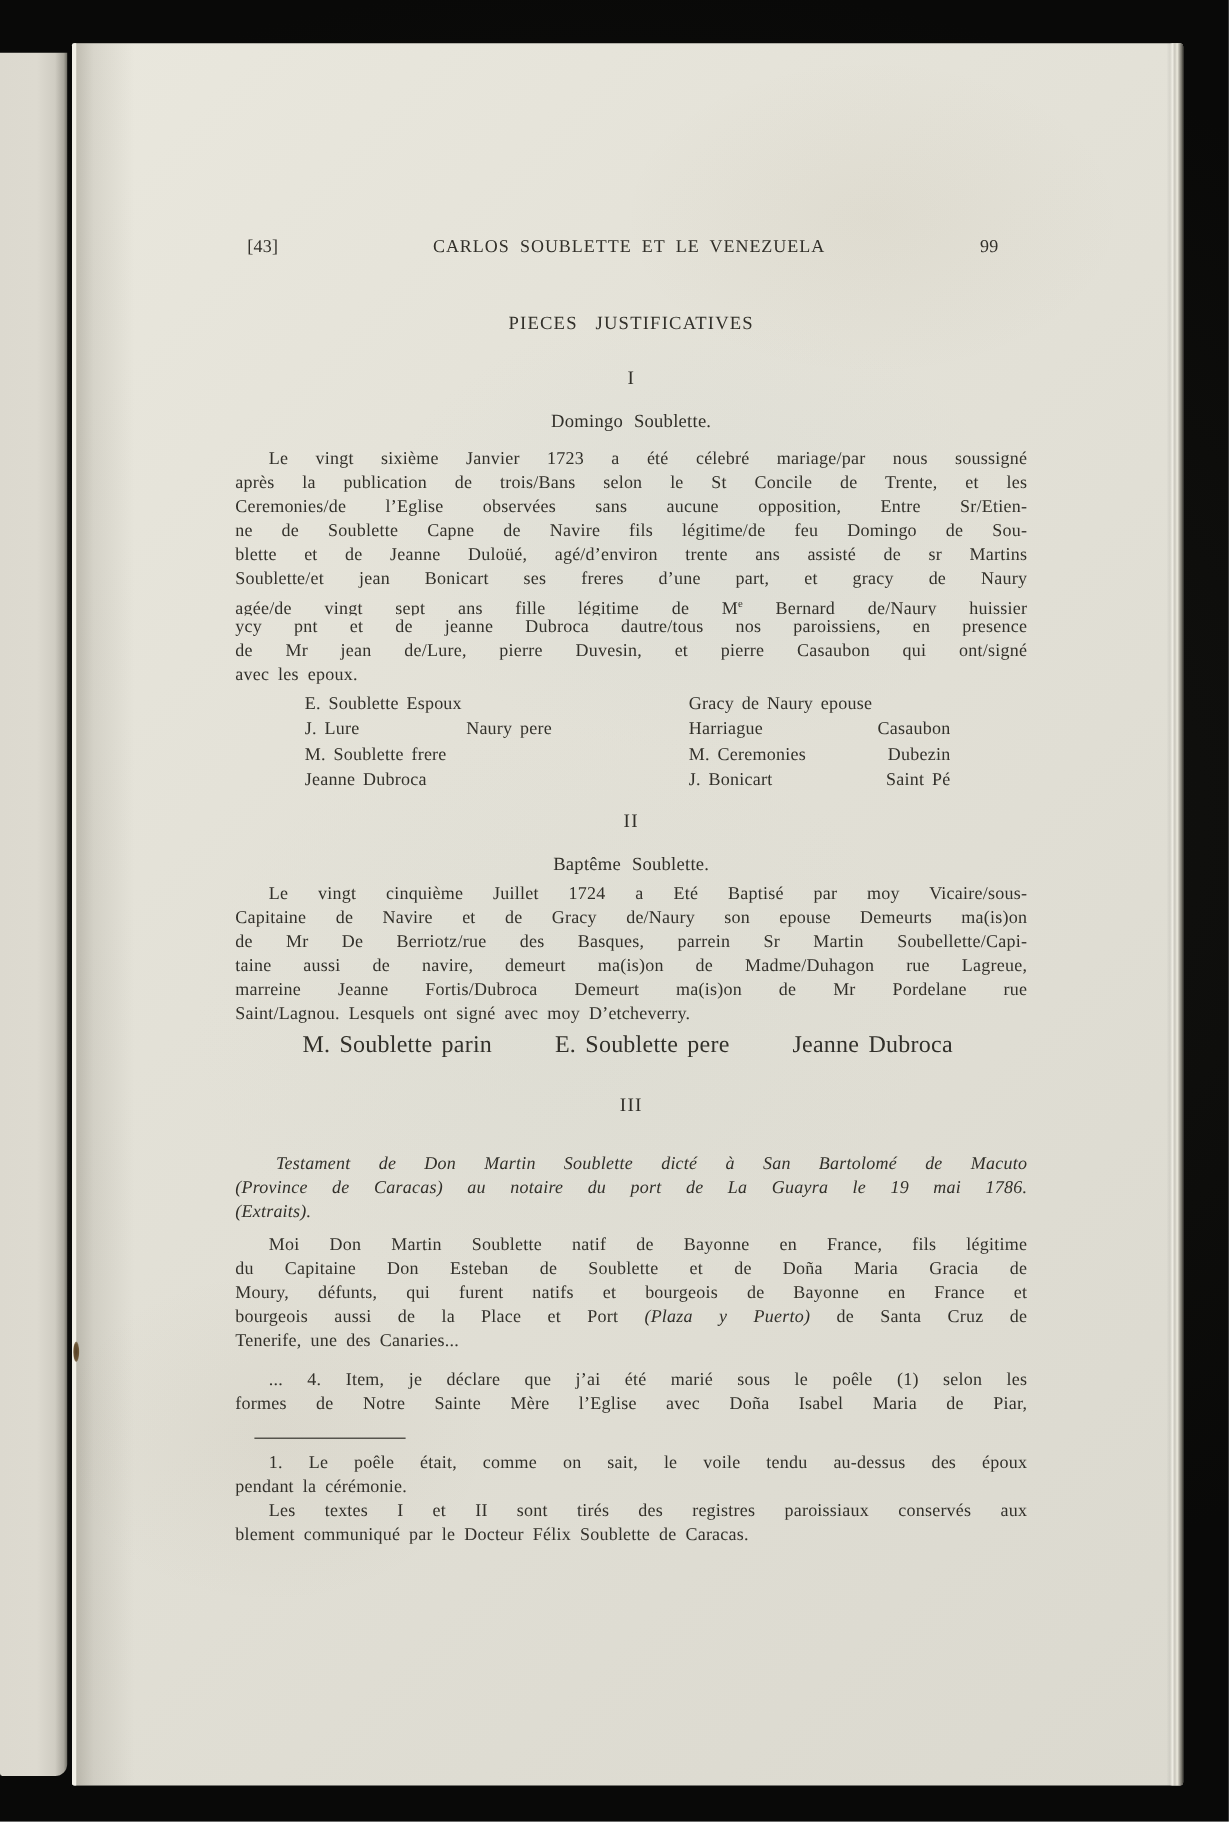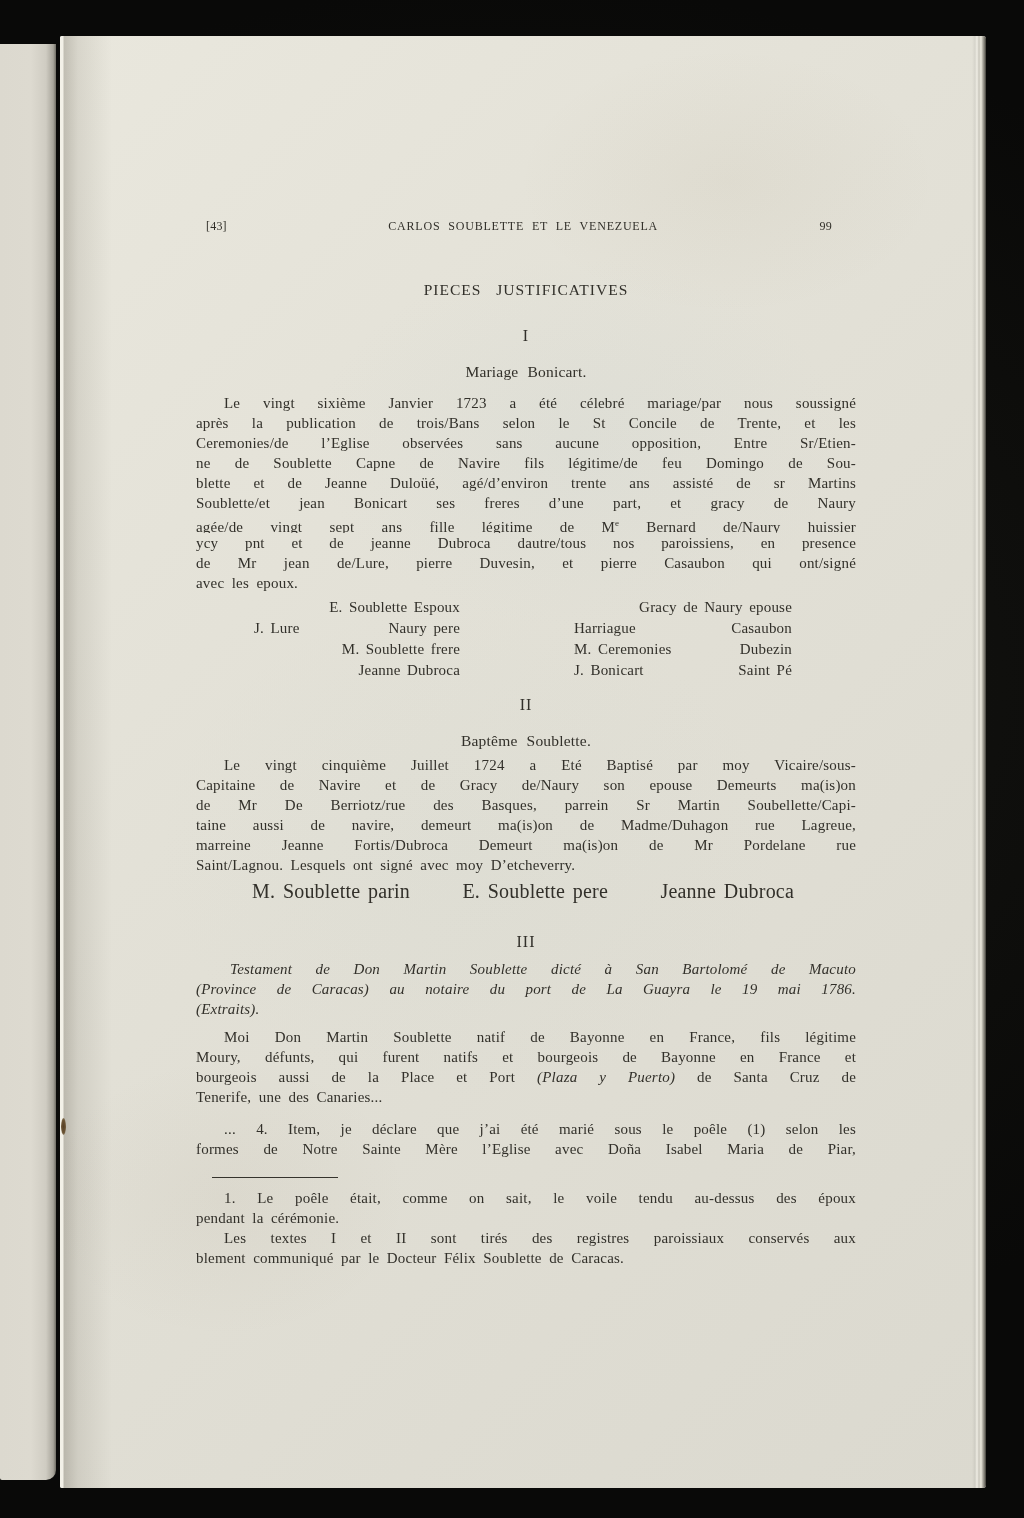--- a/index.html
+++ b/index.html
@@ -45,42 +45,42 @@
     position:absolute;left:1px;top:1082px;width:5px;height:17px;border-radius:50%;
     background:radial-gradient(#553f26 0%, #6b5434 55%, rgba(107,84,52,0) 100%);
   }
 
   
   .col{
     position:absolute;left:136px;top:160px;width:660px;color:#32302a;
     font-size:15px;letter-spacing:0.2px;word-spacing:3.5px;
   }
   .hdr{display:flex;align-items:flex-start;padding:0 24px 0 10px;
-       font-size:12px;height:20px;line-height:20px;margin-top:20px;}
+       font-size:15px;height:20px;line-height:20px;}
   .hdr .ctr{flex:1;text-align:center;letter-spacing:0.8px;word-spacing:4px;}
   .doc-title{margin-top:44px;text-align:center;font-size:15.5px;
              letter-spacing:1px;word-spacing:10px;height:20px;line-height:20px;}
   .numeral{text-align:center;font-size:16px;letter-spacing:1px;height:20px;line-height:20px;}
   .subhead{text-align:center;font-size:15.5px;word-spacing:5px;height:20px;line-height:20px;}
 
   .para{margin:0;}
   .line{height:20px;line-height:20px;overflow:hidden;text-align:justify;}
   .line.j::after{content:"";display:inline-block;width:100%;height:0;}
   .ind{padding-left:28px;}
   .ind2{padding-left:34px;}
   .it{font-style:italic;}
   .sup{font-size:9px;vertical-align:6px;letter-spacing:0;}
 
   
   .sig-grid{display:flex;padding-left:58px;padding-right:64px;justify-content:space-between;
             font-size:15px;word-spacing:2.5px;}
   .sigcol-l{width:206px;}
   .sigcol-r{width:218px;}
   .sigrow{display:flex;justify-content:space-between;height:21px;line-height:21px;overflow:hidden;}
-  .sigrow.c{justify-content:flex-end;}
+  .sigrow.c{justify-content:flex-start;}
   
   .sig2{display:flex;justify-content:space-between;padding-left:56px;padding-right:62px;
         height:21px;line-height:21px;font-size:20px;word-spacing:2.5px;}
 
   .rule{width:126px;margin-left:16px;border-top:1.6px solid #35332d;}
   .fn .line{height:20px;line-height:20px;}
 </style>
 </head>
 <body>
 
@@ -95,21 +95,21 @@
 
     <div class="hdr">
       <span>[43]</span>
       <span class="ctr">CARLOS SOUBLETTE ET LE VENEZUELA</span>
       <span>99</span>
     </div>
 
     <div class="doc-title">PIECES JUSTIFICATIVES</div>
 
     <div class="numeral" style="margin-top:26px">I</div>
-    <div class="subhead" style="margin-top:16px">Mariage Bonicart.</div>
+    <div class="subhead" style="margin-top:16px">Domingo Soublette.</div>
 
     <div class="para" style="margin-top:11px">
       <div class="line j ind">Le vingt sixième Janvier 1723 a été célebré mariage/par nous soussigné</div>
       <div class="line j">après la publication de trois/Bans selon le St Concile de Trente, et les</div>
       <div class="line j">Ceremonies/de l’Eglise observées sans aucune opposition, Entre Sr/Etien-</div>
       <div class="line j">ne de Soublette Capne de Navire fils légitime/de feu Domingo de Sou-</div>
       <div class="line j">blette et de Jeanne Duloüé, agé/d’environ trente ans assisté de sr Martins</div>
       <div class="line j">Soublette/et jean Bonicart ses freres d’une part, et gracy de Naury</div>
       <div class="line j"><span>agée/de vingt sept ans fille légitime de M</span><sup class="sup">e</sup> <span>Bernard de/Naury huissier</span></div>
       <div class="line j">ycy pnt et de jeanne Dubroca dautre/tous nos paroissiens, en presence</div>
@@ -165,28 +165,29 @@
     </div>
 
     <div class="sig2" style="margin-top:6px">
       <span>M. Soublette parin</span>
       <span>E. Soublette pere</span>
       <span>Jeanne Dubroca</span>
     </div>
 
     <div class="numeral" style="margin-top:30px">III</div>
 
-    <div class="para it" style="margin-top:7px">
+    <div class="para it" style="margin-top:28px">
       <div class="line j ind2">Testament de Don Martin Soublette dicté à San Bartolomé de Macuto</div>
       <div class="line j">(Province de Caracas) au notaire du port de La Guayra le 19 mai 1786.</div>
       <div class="line">(Extraits).</div>
     </div>
 
     <div class="para" style="margin-top:8px">
       <div class="line j ind">Moi Don Martin Soublette natif de Bayonne en France, fils légitime</div>
+      <div class="line j">du Capitaine Don Esteban de Soublette et de Doña Maria Gracia de</div>
       <div class="line j">Moury, défunts, qui furent natifs et bourgeois de Bayonne en France et</div>
       <div class="line j">
         <span>bourgeois aussi de la Place et Port</span>
         <span class="it">(Plaza y Puerto)</span>
         <span>de Santa Cruz de</span>
       </div>
       <div class="line">Tenerife, une des Canaries...</div>
     </div>
 
     <div class="para" style="margin-top:12px">

